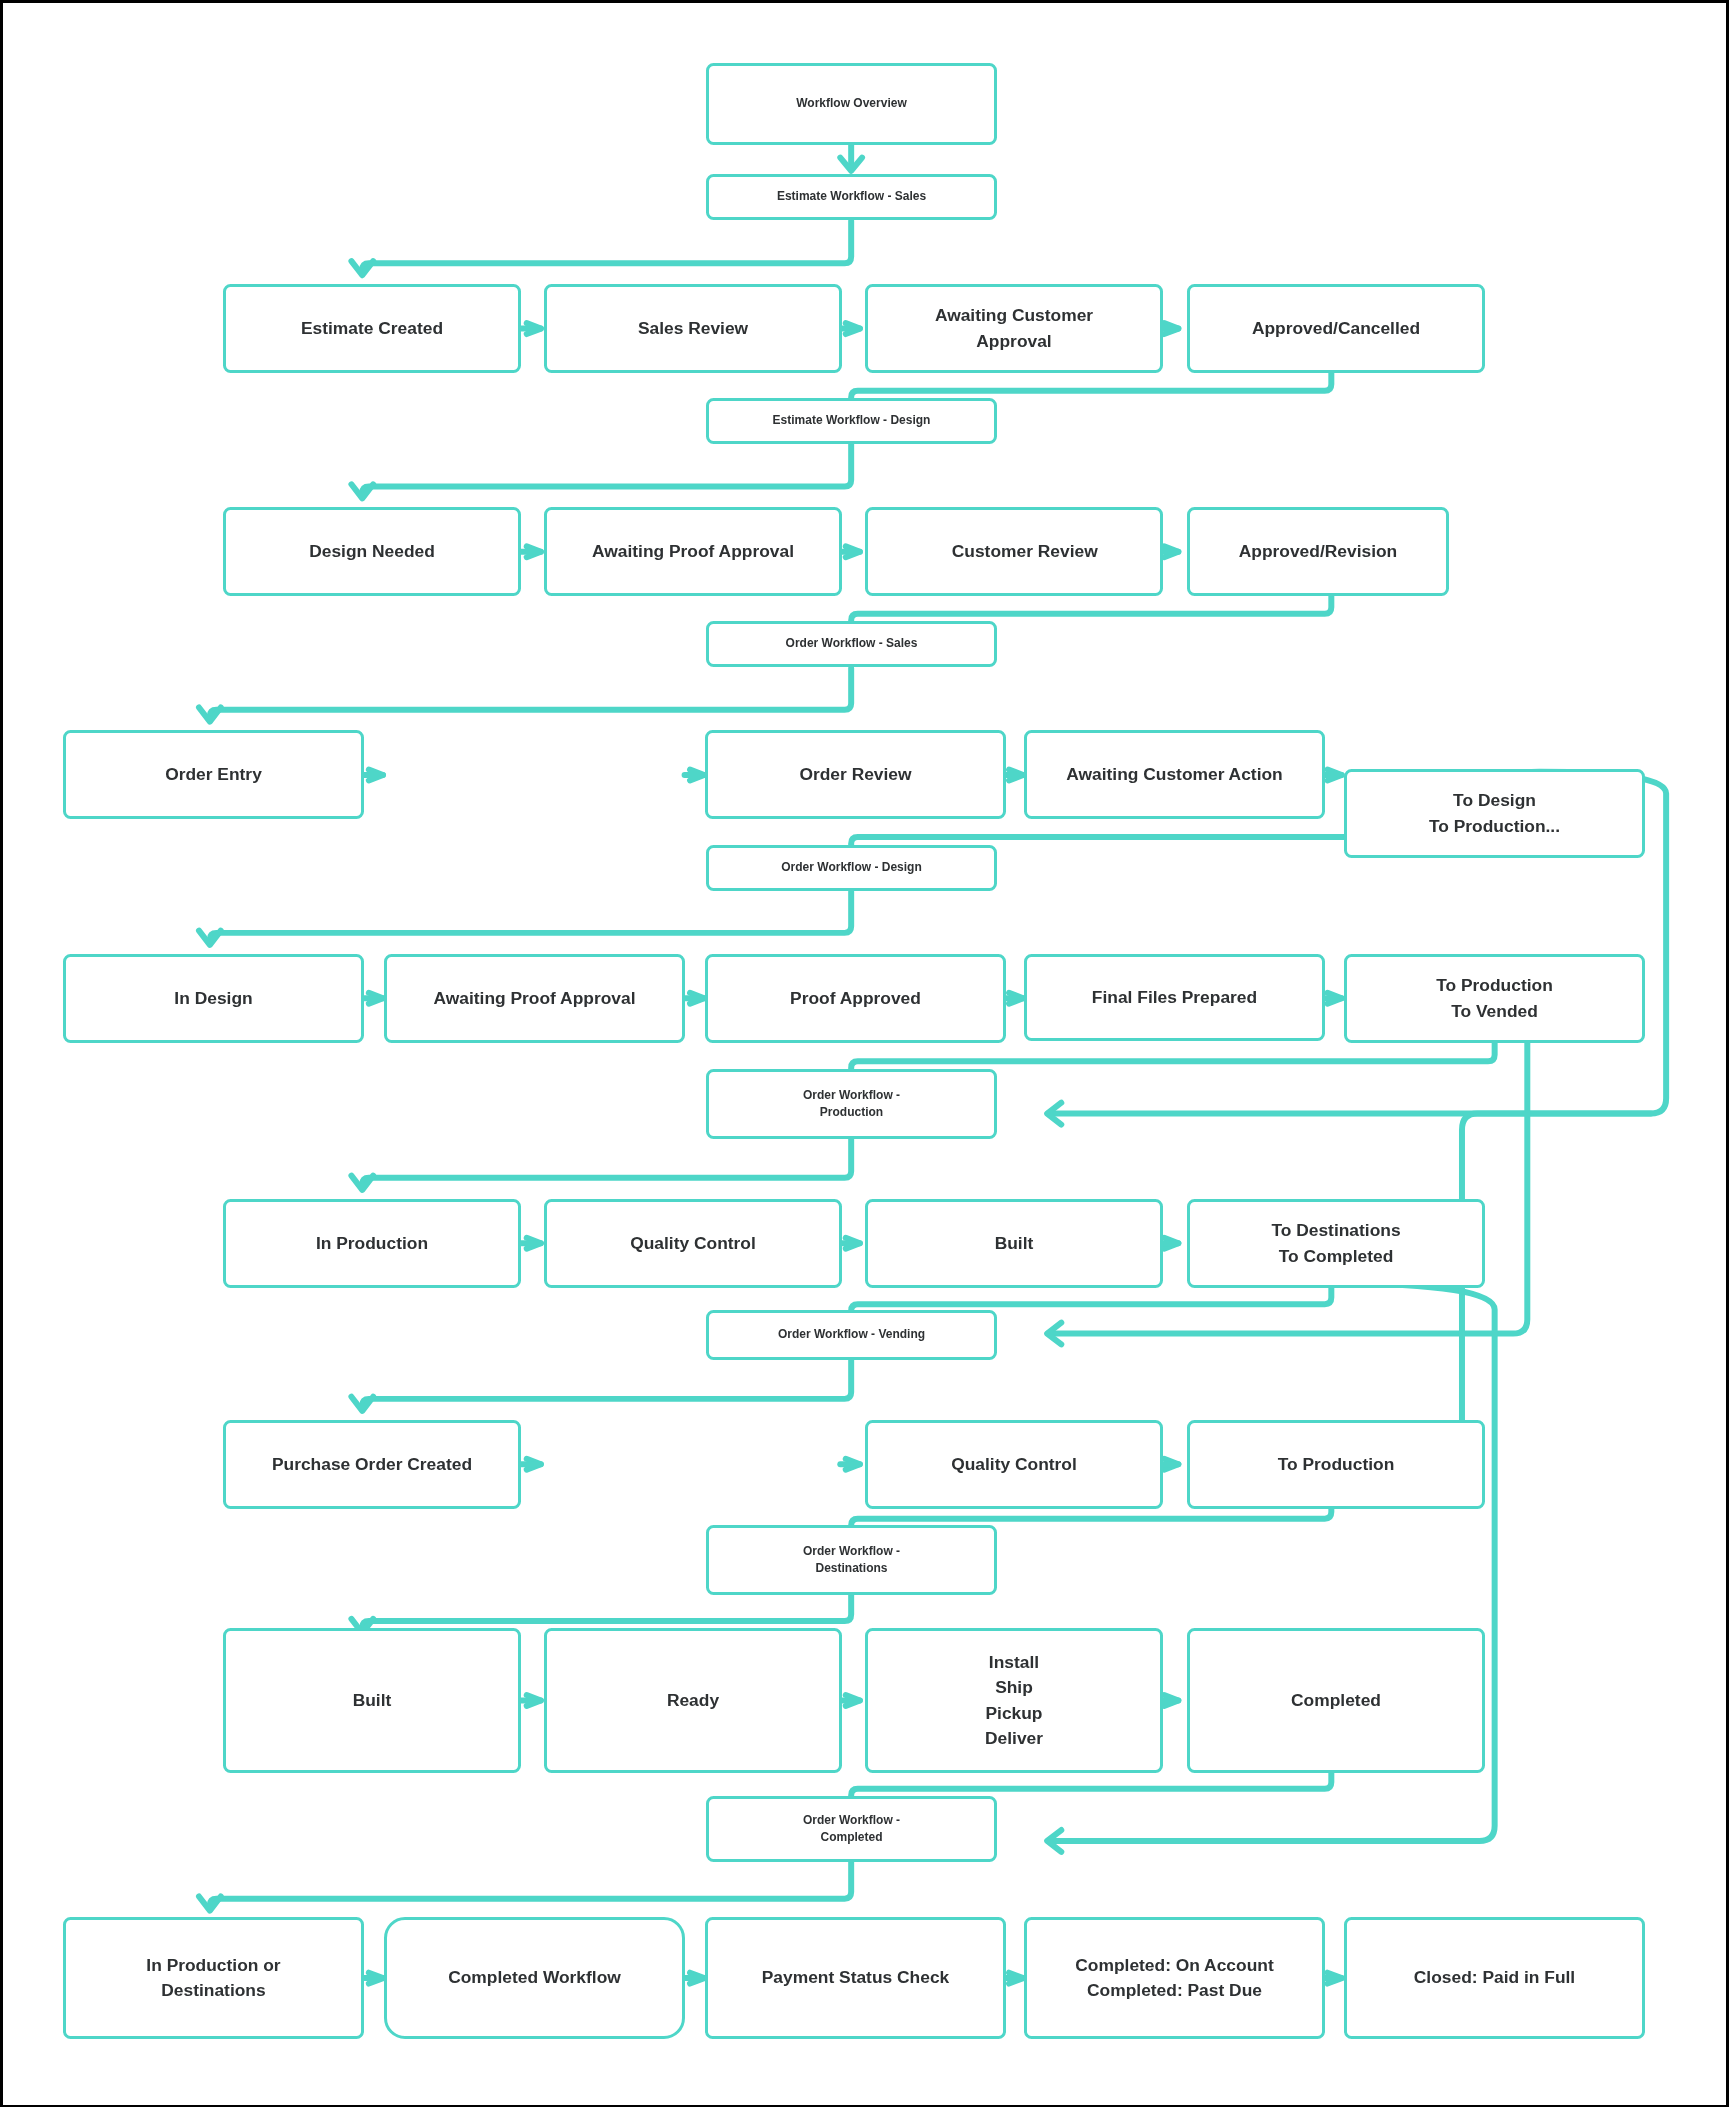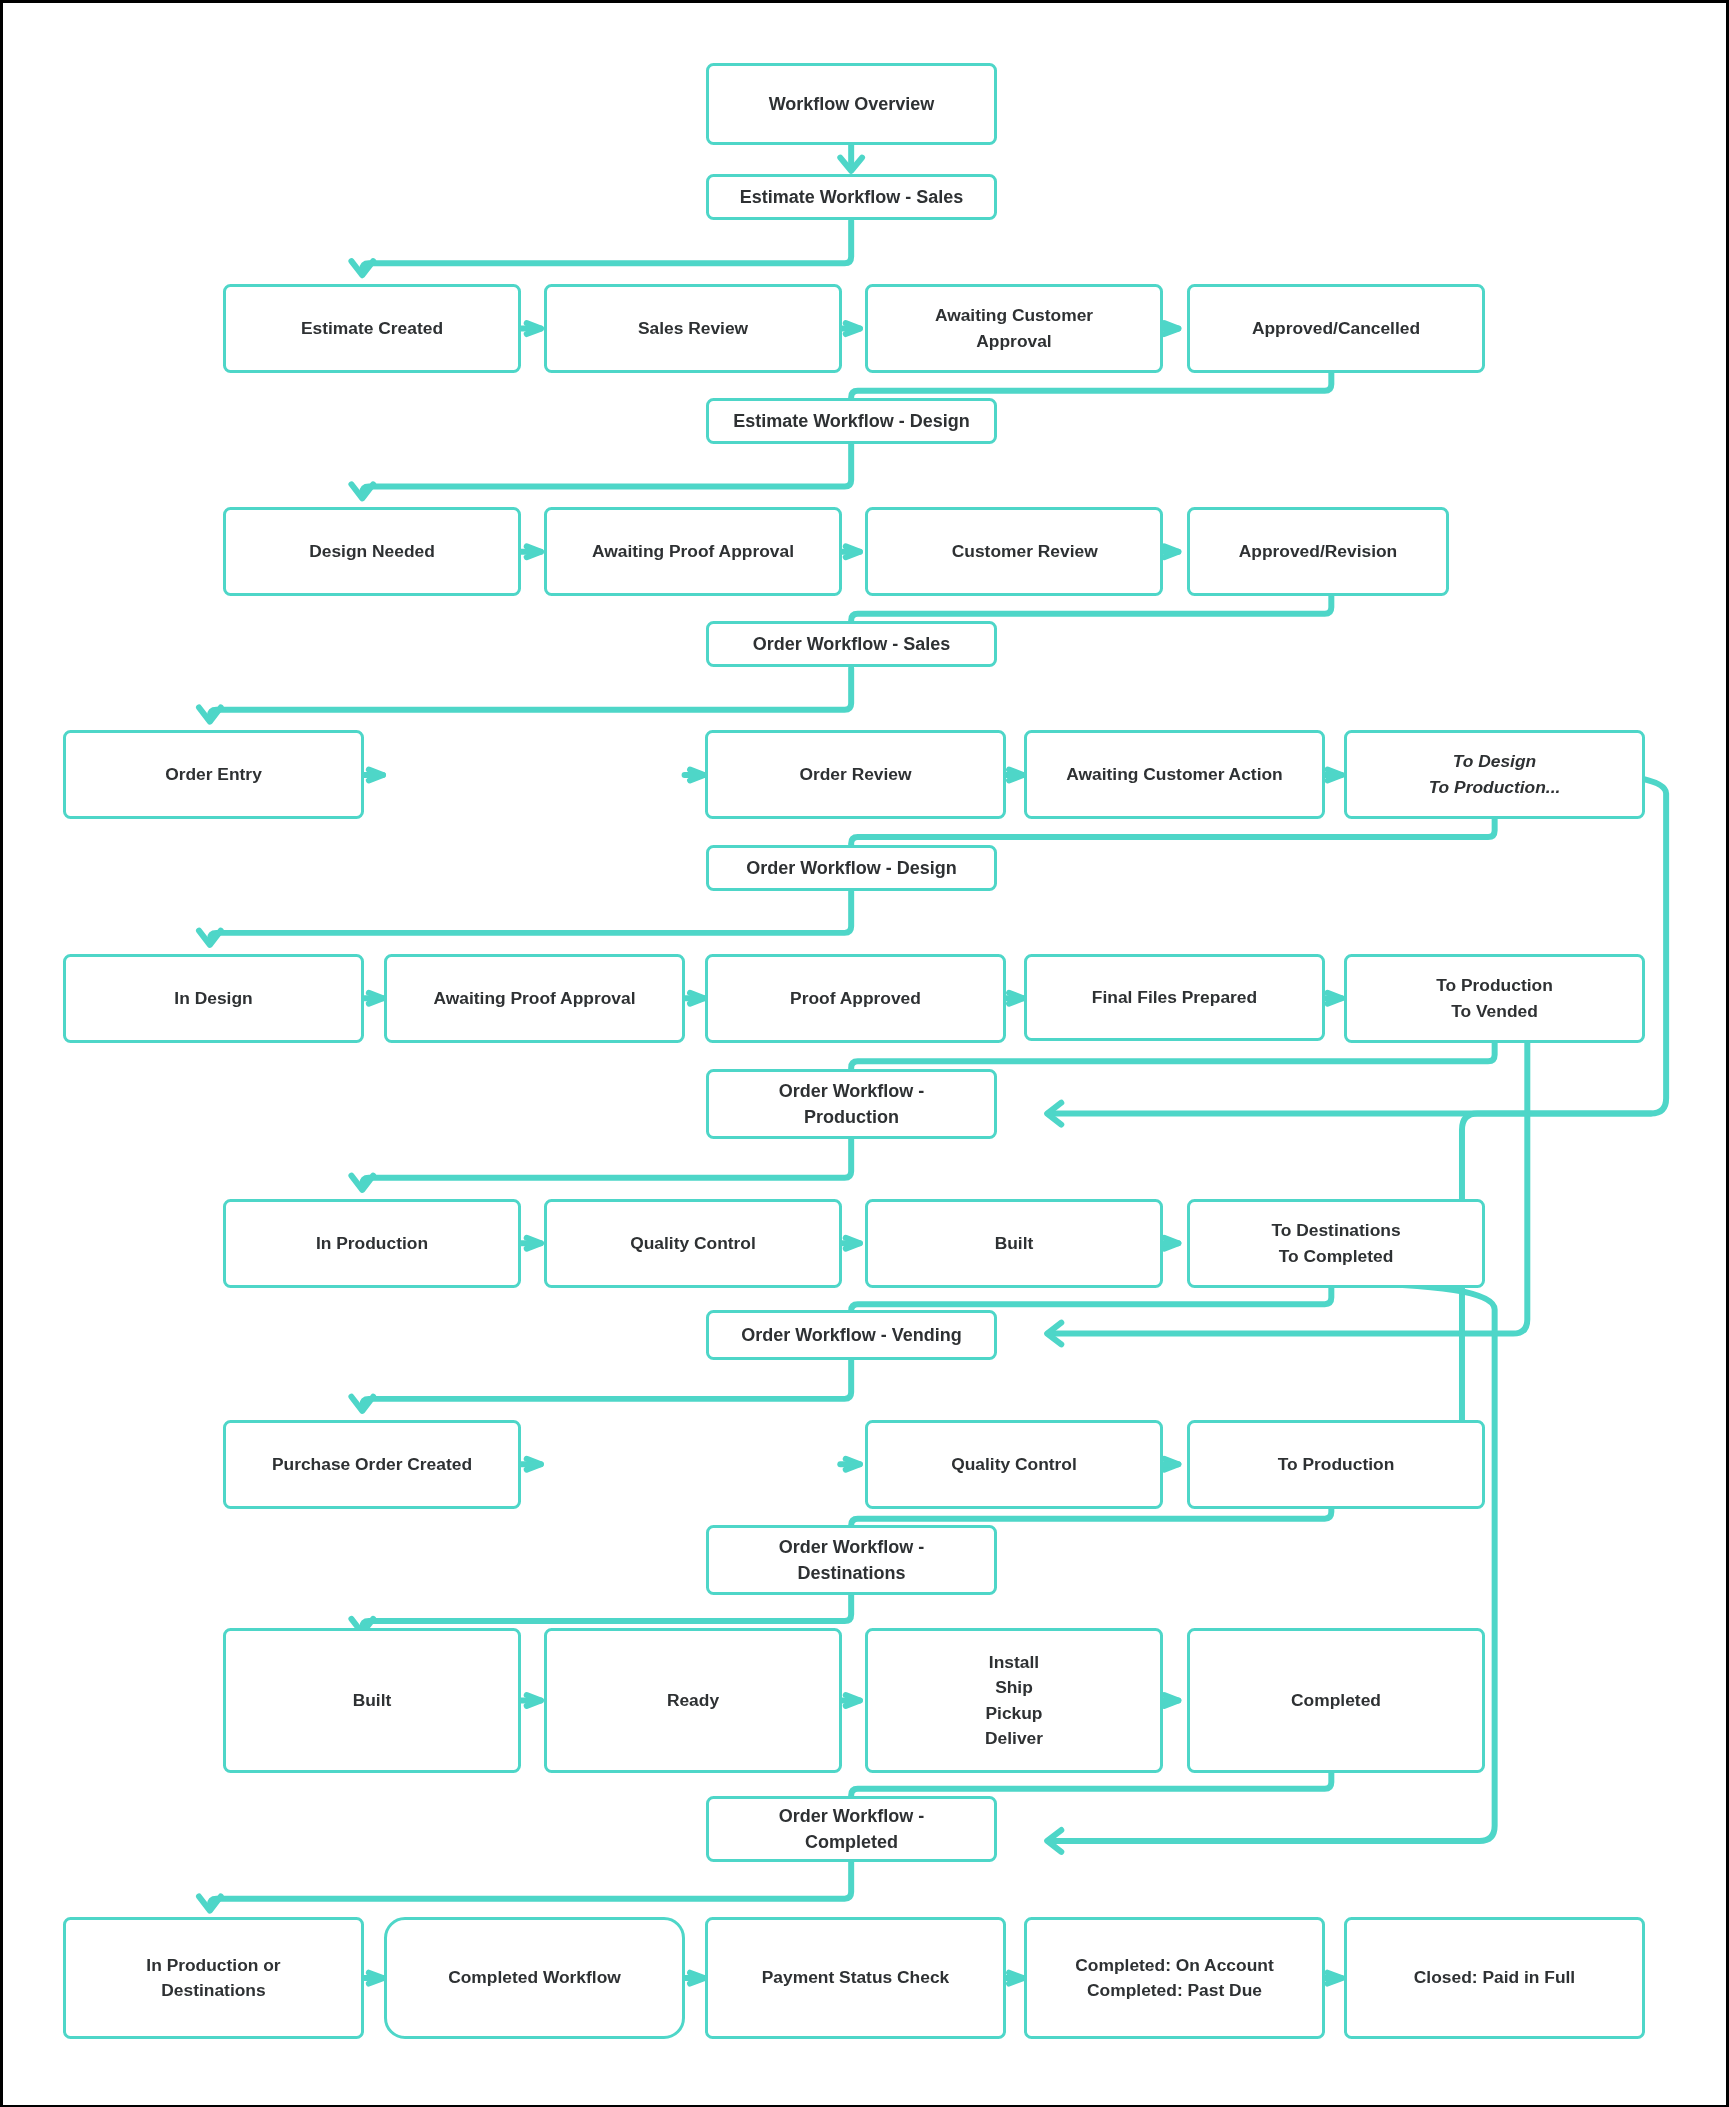--- a/index.html
+++ b/index.html
@@ -30,21 +30,21 @@
     align-items:center;
     justify-content:center;
     text-align:center;
     color:#2e3133;
     font-weight:700;
     font-size:17.4px;
     line-height:1.45;
     padding:5.4px 7.6px;
     z-index:3;
   }
-  .node.header{ font-size:18px; }
+  .node.header{ font-size:12px; }
   .node .lines{ display:block; }
   .node .lines span{ display:block; }
 </style>
 </head>
 <body>
 
 <div id="page">
 
   <svg id="wires" viewBox="0 0 3176 3872" width="1729" height="2108" xmlns="http://www.w3.org/2000/svg">
     <g fill="none" stroke="#4ED6C8" stroke-width="11" stroke-linecap="round" stroke-linejoin="round">
@@ -213,21 +213,21 @@
 
   <div class="node" style="left:60px;top:727px;width:301px;height:89px;">
     <span>Order Entry</span>
   </div>
   <div class="node" style="left:702px;top:727px;width:301px;height:89px;">
     <span>Order  Review</span>
   </div>
   <div class="node" style="left:1021px;top:727px;width:301px;height:89px;">
     <span>Awaiting Customer Action</span>
   </div>
-  <div class="node" style="left:1341px;top:727px;width:301px;height:89px;font-style:italic;">
+  <div class="node" style="left:1341px;top:766px;width:301px;height:89px;">
     <span class="lines">
       <span>To Design</span>
       <span>To Production...</span>
     </span>
   </div>
 
   <div class="node header" style="left:703px;top:842px;width:291px;height:46px;">
     <span>Order Workflow - Design</span>
   </div>
 

